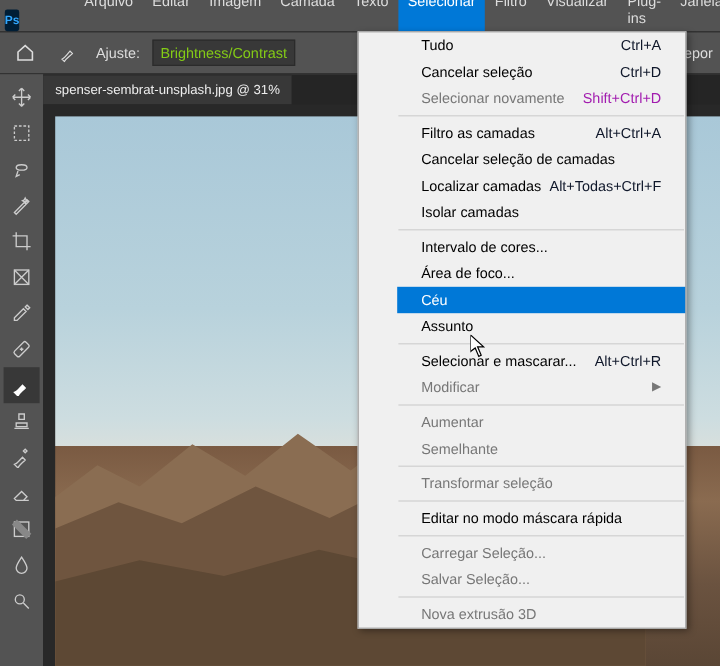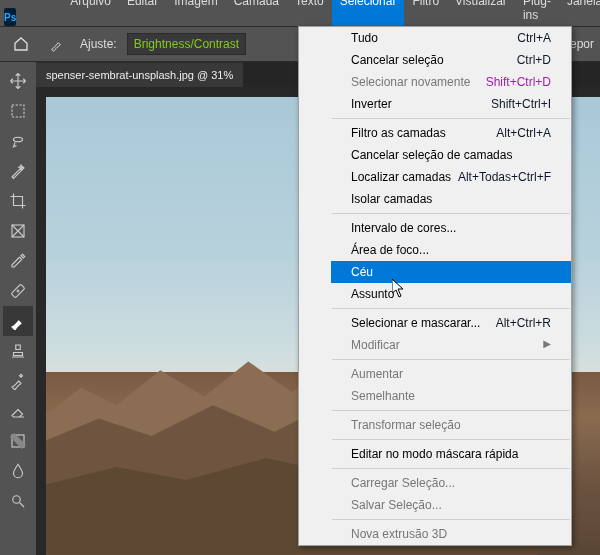--- a/index.html
+++ b/index.html
@@ -175,24 +175,20 @@
       <span class="shortcut">Ctrl+A</span>
     </div>
     <div class="dd-item">
       <span>Cancelar seleção</span>
       <span class="shortcut">Ctrl+D</span>
     </div>
     <div class="dd-item disabled">
       <span>Selecionar novamente</span>
       <span class="shortcut">Shift+Ctrl+D</span>
     </div>
-    <div class="dd-item">
-      <span>Inverter</span>
-      <span class="shortcut">Shift+Ctrl+I</span>
-    </div>
     <div class="dd-sep"></div>
     <div class="dd-item">
       <span>Filtro as camadas</span>
       <span class="shortcut">Alt+Ctrl+A</span>
     </div>
     <div class="dd-item">
       <span>Cancelar seleção de camadas</span>
     </div>
     <div class="dd-item">
       <span>Localizar camadas</span>

